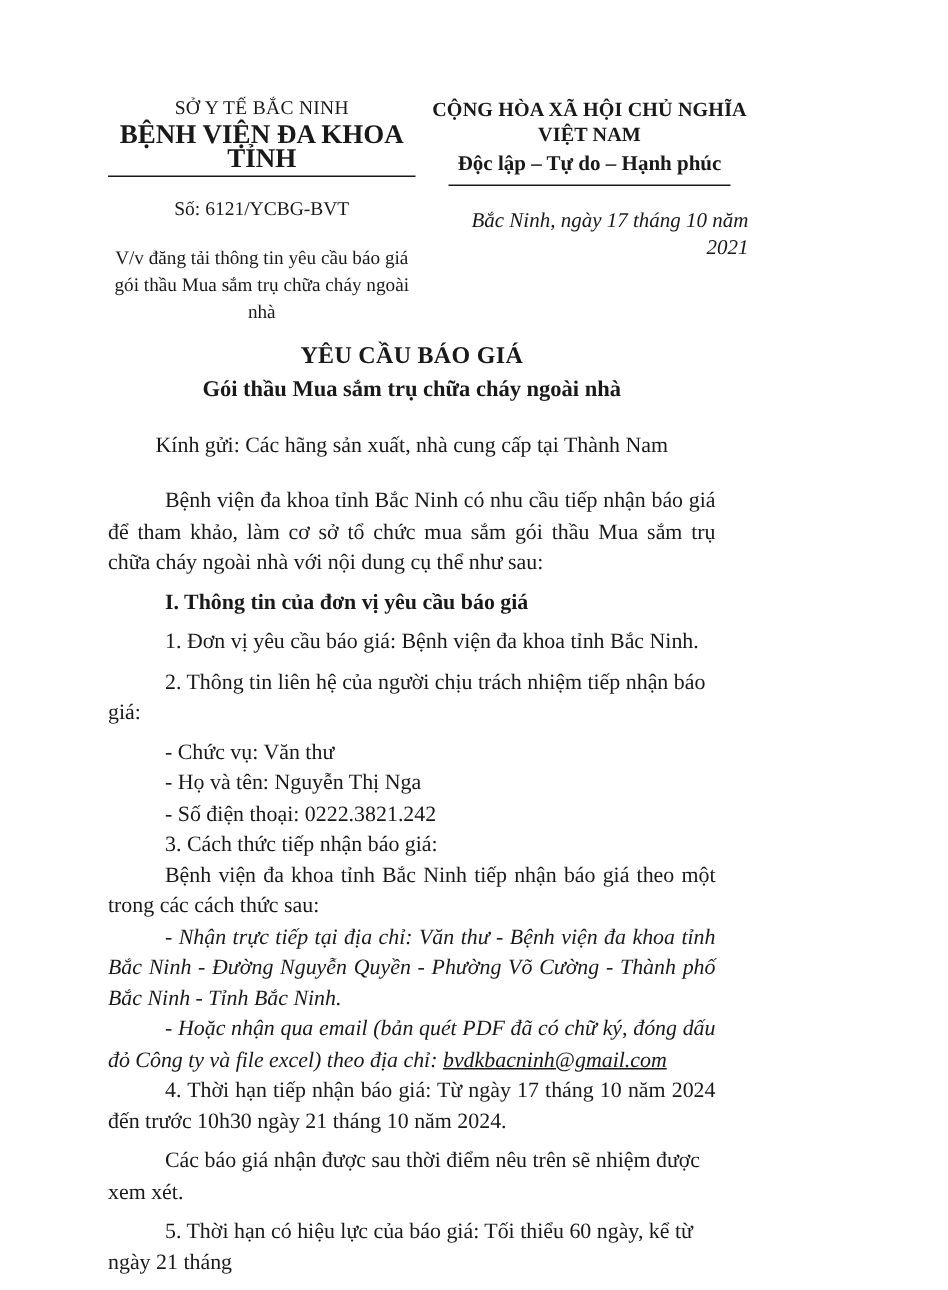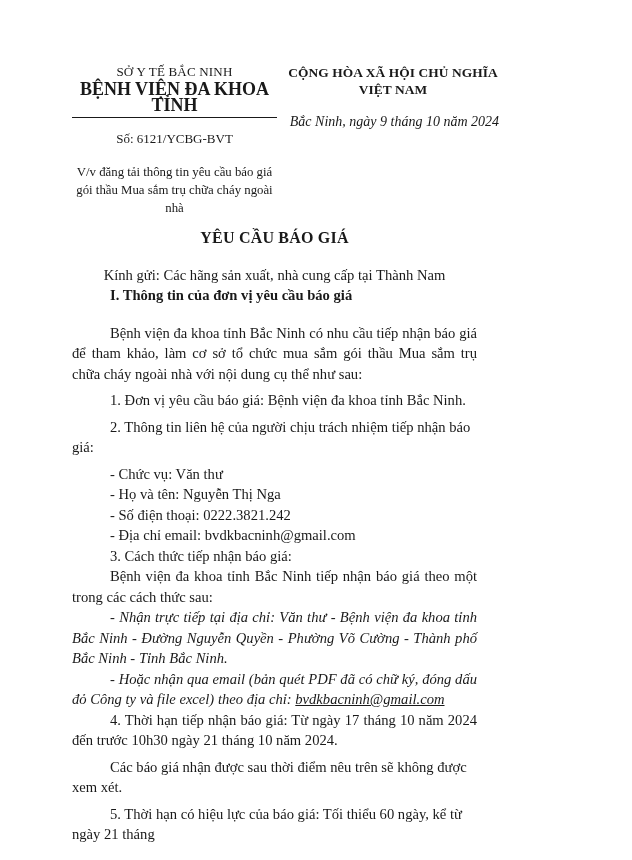--- a/index.html
+++ b/index.html
@@ -79,54 +79,57 @@
     <div class="header-left">
       <div class="org-parent">SỞ Y TẾ BẮC NINH</div>
       <div class="org-name-wrap">
         <span class="org-name">BỆNH VIỆN ĐA KHOA TỈNH</span>
       </div>
       <div class="doc-number">Số: 6121/YCBG-BVT</div>
       <div class="doc-subject">V/v đăng tải thông tin yêu cầu báo giá gói thầu Mua sắm trụ chữa cháy ngoài nhà</div>
     </div>
     <div class="header-right">
       <div class="nation">CỘNG HÒA XÃ HỘI CHỦ NGHĨA VIỆT NAM</div>
-      <div class="dateline">Bắc Ninh, ngày 9 tháng 10 năm 2024</div>
+      <div class="motto-wrap">
+        <span class="motto">Độc lập – Tự do – Hạnh phúc</span>
+      </div>
+      <div class="dateline">Bắc Ninh, ngày 17 tháng 10 năm 2021</div>
     </div>
   </div>
 
   <div class="doc-body">
 
     <div class="title-block">
       <div class="title1">YÊU CẦU BÁO GIÁ</div>
+      <div class="title2">Gói thầu Mua sắm trụ chữa cháy ngoài nhà</div>
     </div>
 
     <div class="salutation">Kính gửi: Các hãng sản xuất, nhà cung cấp tại Thành Nam</div>
 
+    <p class="para indent justify first">Bệnh viện đa khoa tỉnh Bắc Ninh có nhu cầu tiếp nhận báo giá để tham khảo, làm cơ sở tổ chức mua sắm gói thầu Mua sắm trụ chữa cháy ngoài nhà với nội dung cụ thể như sau:</p>
+
     <p class="para indent bold">I. Thông tin của đơn vị yêu cầu báo giá</p>
-
-    <p class="para indent justify first">Bệnh viện đa khoa tỉnh Bắc Ninh có nhu cầu tiếp nhận báo giá để tham khảo, làm cơ sở tổ chức mua sắm gói thầu Mua sắm trụ chữa cháy ngoài nhà với nội dung cụ thể như sau:</p>
 
     <p class="para indent">1. Đơn vị yêu cầu báo giá: Bệnh viện đa khoa tỉnh Bắc Ninh.</p>
 
 
     <p class="para indent">2. Thông tin liên hệ của người chịu trách nhiệm tiếp nhận báo giá:</p>
 
     <p class="para indent tight">- Chức vụ: Văn thư</p>
     <p class="para indent tight">- Họ và tên: Nguyễn Thị Nga</p>
     <p class="para indent tight">- Số điện thoại: 0222.3821.242</p>
-    <p class="para indent tight">- Địa chỉ email: bvdkbacninh@gmail.com</p>
 
     <p class="para indent tight">3. Cách thức tiếp nhận báo giá:</p>
 
     <p class="para indent justify tight">Bệnh viện đa khoa tỉnh Bắc Ninh tiếp nhận báo giá theo một trong các cách thức sau:</p>
 
     <p class="para indent justify italic tight">- Nhận trực tiếp tại địa chỉ: Văn thư - Bệnh viện đa khoa tỉnh Bắc Ninh - Đường Nguyễn Quyền - Phường Võ Cường - Thành phố Bắc Ninh - Tỉnh Bắc Ninh.</p>
 
     <p class="para indent justify italic tight"><span>- Hoặc nhận qua email (bản quét PDF đã có chữ ký, đóng dấu đỏ Công ty và file excel) theo địa chỉ: </span><span class="email-link">bvdkbacninh@gmail.com</span></p>
 
     <p class="para indent justify">4. Thời hạn tiếp nhận báo giá: Từ ngày 17 tháng 10 năm 2024 đến trước 10h30 ngày 21 tháng 10 năm 2024.</p>
 
-    <p class="para indent">Các báo giá nhận được sau thời điểm nêu trên sẽ không được xem xét.</p>
+    <p class="para indent">Các báo giá nhận được sau thời điểm nêu trên sẽ nhiệm được xem xét.</p>
 
     <p class="para indent">5. Thời hạn có hiệu lực của báo giá: Tối thiểu 60 ngày, kể từ ngày 21 tháng</p>
 
   </div>
 </div>
 
 </body></html>

